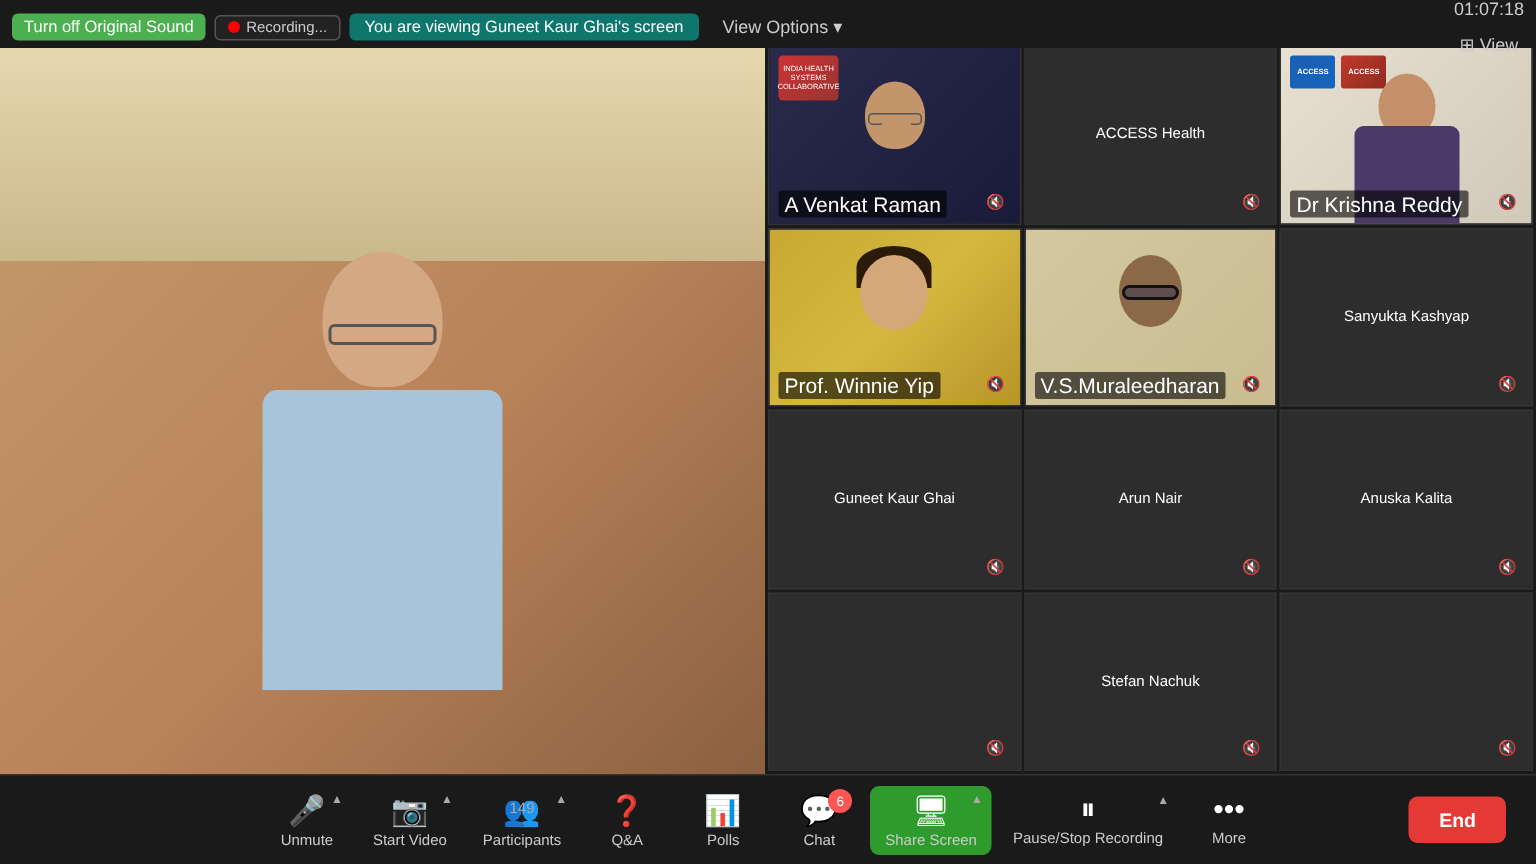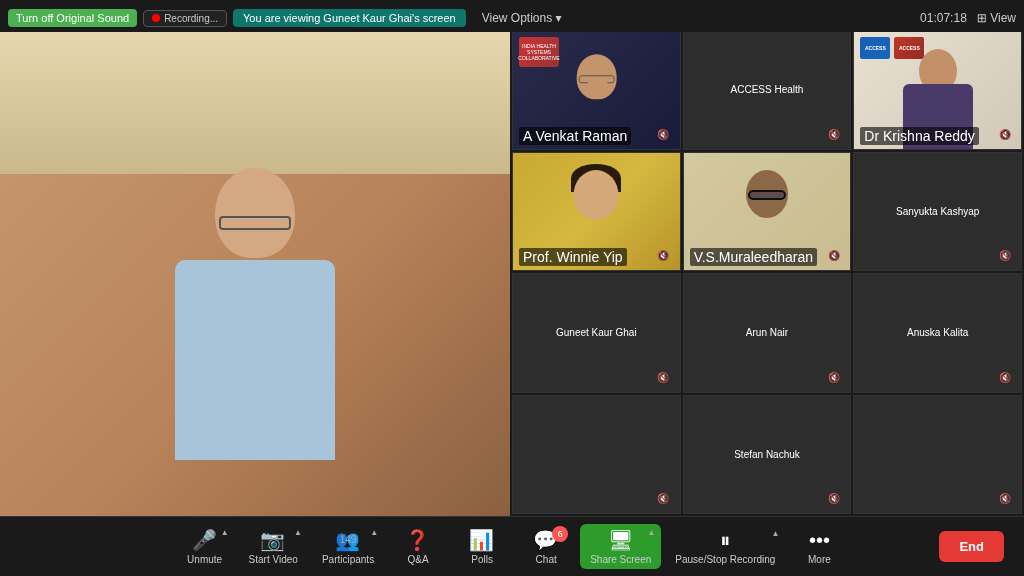--- a/index.html
+++ b/index.html
@@ -75,20 +75,21 @@
       font-size: 12px;
       cursor: pointer;
       margin-left: 10px;
     }
     .top-bar-right {
       display: flex;
       align-items: center;
       gap: 10px;
       color: #ccc;
       font-size: 12px;
+      flex-direction: column;
     }
     .timer {
       color: #ccc;
       font-size: 12px;
     }
     .view-btn {
       color: #ccc;
       font-size: 12px;
       cursor: pointer;
       background: none;

